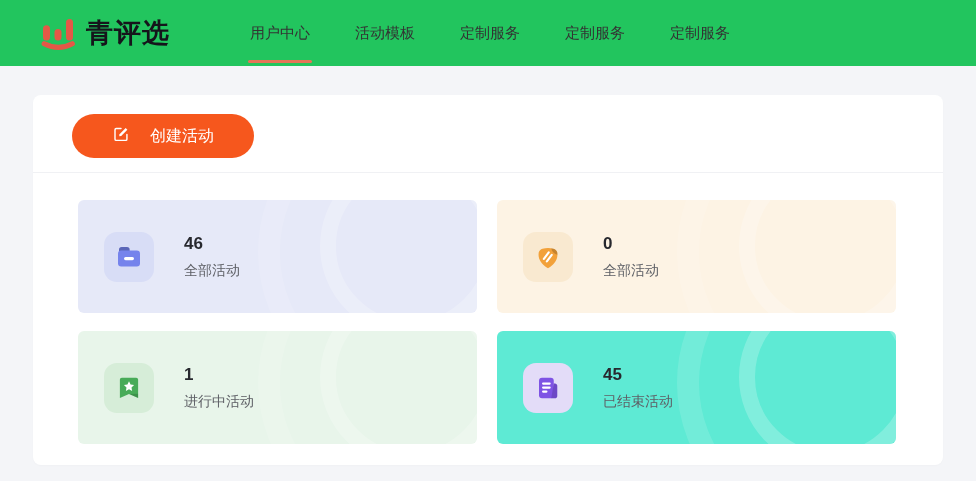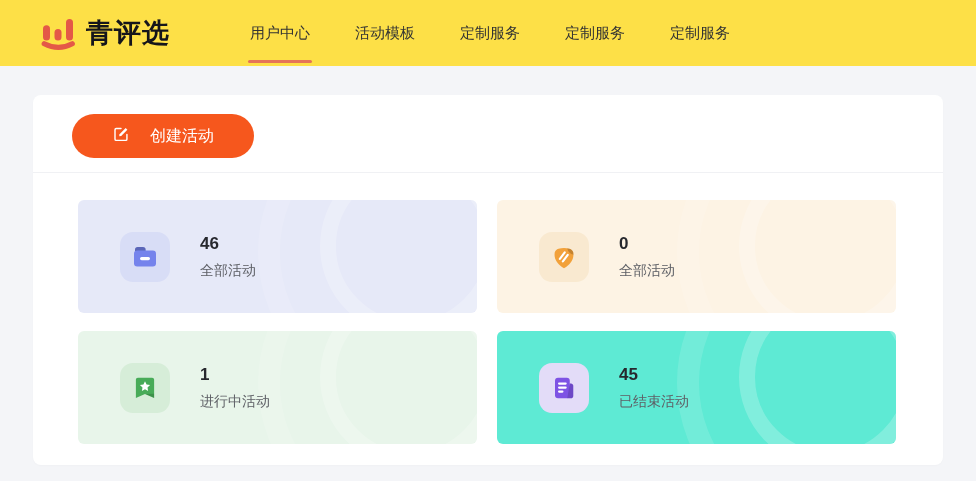--- a/index.html
+++ b/index.html
@@ -4,21 +4,21 @@
 <style>
   * { margin:0; padding:0; box-sizing:border-box; }
   html,body { width:976px; height:481px; overflow:hidden; }
   body {
     background: var(--page-bg, #f4f5f8);
     font-family: "Liberation Sans", "DejaVu Sans", sans-serif;
   }
 
   
   .header {
-    height:66px; background:#fde047;
+    height:66px; background:#22c55e;
     display:flex; align-items:center;
     padding-left:40px;
   }
   .logo { display:flex; align-items:center; gap:9px; }
   .logo-icon { color: var(--logo, #e45847); display:flex; }
   .logo-text { font-size:27px; font-weight:700; color:#15151b; letter-spacing:1px; }
 
   .nav { display:flex; margin-left:78px; gap:41px; height:100%;justify-content:flex-end; }
   .nav-item {
     position:relative; display:flex; align-items:center;
@@ -46,21 +46,21 @@
   }
   .divider { height:1px; background:#f0f1f4; margin-top:14px; }
 
   .stats-grid {
     display:grid; grid-template-columns:1fr 1fr;
     gap:18px 20px; padding:27px 47px 0 45px;
   }
   .stat-card {
     height:113px; border-radius:6px;
     display:flex; align-items:center; gap:30px;
-    padding-left:42px; position:relative; overflow:hidden;
+    padding-left:26px; position:relative; overflow:hidden;
   }
   .stat-card::before, .stat-card::after {
     content:''; position:absolute; border-radius:50%; pointer-events:none;
     border:16px solid rgba(255,255,255,.22);
   }
   .stat-card::before { width:150px; height:150px; right:-25px; top:-45px; }
   .stat-card::after  { width:260px; height:260px; right:-85px; top:-100px; border-width:22px; border-color:rgba(255,255,255,.13); }
   .icon-wrap {
     width:50px; height:50px; border-radius:13px; flex:none;
     display:flex; align-items:center; justify-content:center;

